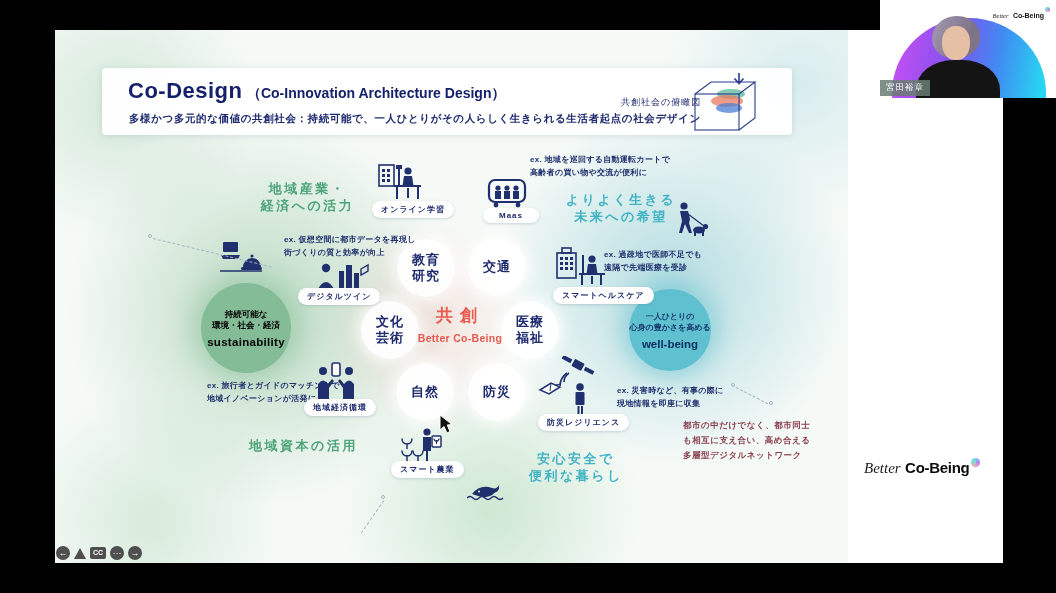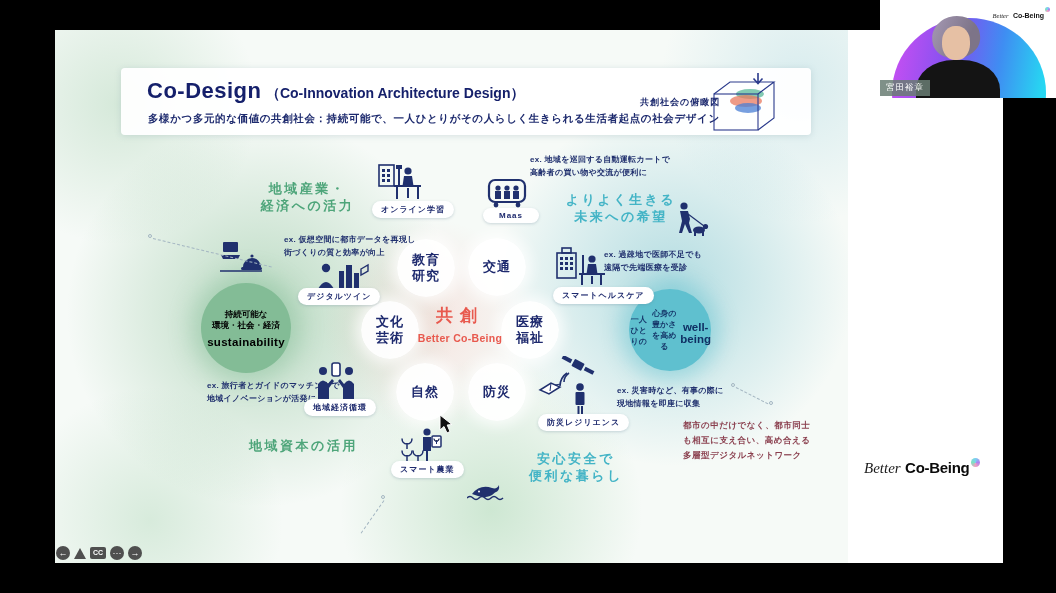--- a/index.html
+++ b/index.html
@@ -14,29 +14,29 @@
       radial-gradient(circle 270px at 26% 53%, rgba(125,185,140,0.50), rgba(125,185,140,0) 72%),
       radial-gradient(circle 250px at 78% 48%, rgba(100,185,200,0.46), rgba(100,185,200,0) 72%),
       radial-gradient(circle 210px at 55% 90%, rgba(150,205,160,0.42), rgba(150,205,160,0) 72%),
       radial-gradient(circle 200px at 8% 14%, rgba(160,205,170,0.38), rgba(160,205,170,0) 70%),
       radial-gradient(circle 200px at 94% 10%, rgba(170,215,225,0.40), rgba(170,215,225,0) 70%),
       radial-gradient(circle 190px at 12% 92%, rgba(165,210,175,0.38), rgba(165,210,175,0) 70%),
       #f6faf7;
     overflow:hidden; }
 
   
-  #header-card { position:absolute; left:66px; top:38px; width:690px; height:67px;
+  #header-card { position:absolute; left:47px; top:38px; width:690px; height:67px;
     background:rgba(255,255,255,0.94); border-radius:4px;
     box-shadow:0 1px 6px rgba(120,150,160,0.25); }
   #title-line { position:absolute; left:26px; top:10px; white-space:nowrap; color:#15206b; }
   #title-main { font-size:22px; font-weight:bold; letter-spacing:0.5px; }
   #title-paren { font-size:14px; font-weight:600; }
   #subtitle { position:absolute; left:27px; top:44px; font-size:10.5px; font-weight:600;
     color:#1d2a6e; letter-spacing:0.6px; }
-  #overview-caption { position:absolute; left:519px; top:28px; font-size:9px; font-weight:bold;
+  #overview-caption { position:absolute; left:519px; top:28px; font-size:9px; font-weight:normal;
     color:#1d2a6e; letter-spacing:1px; }
 
   
   .theme { position:absolute; text-align:center; font-weight:bold; font-size:13px;
     letter-spacing:2.5px; line-height:17px; }
   .theme.green { color:#4ea57a; }
   .theme.teal  { color:#43b4c6; }
 
   
   .domain-circle { position:absolute; width:58px; height:58px; border-radius:50%;
@@ -51,21 +51,21 @@
 
   
   #sustainability-circle { position:absolute; left:146px; top:253px; width:90px; height:90px;
     border-radius:50%; background:#83bc96; box-shadow:0 0 22px 10px rgba(131,188,150,0.45);
     display:flex; flex-direction:column; align-items:center; justify-content:center;
     color:#000000; text-align:center; }
   #sustainability-circle .jp { font-size:8.5px; font-weight:600; line-height:11px; }
   #sustainability-circle .en { font-size:11.5px; font-weight:bold; margin-top:5px; letter-spacing:0.3px; }
   #wellbeing-circle { position:absolute; left:574px; top:259px; width:82px; height:82px;
     border-radius:50%; background:#5fc0cf; box-shadow:0 0 20px 9px rgba(95,192,207,0.45);
-    display:flex; flex-direction:row; align-items:center; justify-content:center;
+    display:flex; flex-direction:column; align-items:center; justify-content:center;
     color:#16386b; text-align:center; }
   #wellbeing-circle .jp { font-size:8px; font-weight:600; line-height:11px; }
   #wellbeing-circle .en { font-size:11.5px; font-weight:bold; margin-top:5px; color:#0f2f63; }
 
   
   .pill { position:absolute; background:#fff; color:#1e2a6e; font-size:8px; font-weight:bold;
     letter-spacing:1px; padding:3px 9px; border-radius:10px; white-space:nowrap;
     box-shadow:0 1px 3px rgba(100,130,150,0.3); }
   .note { position:absolute; font-size:8px; color:#20306e; line-height:12.5px;
     letter-spacing:0.3px; font-weight:600; white-space:nowrap; }

